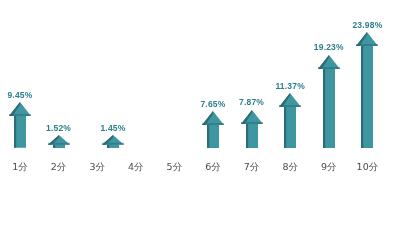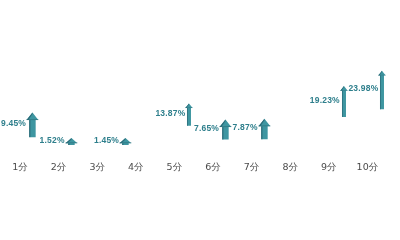--- a/index.html
+++ b/index.html
@@ -24,21 +24,21 @@
     left: 0;
     top: 0;
     width: 400px;
     height: 175px;
   }
   .arrow-group {
     position: absolute;
     bottom: 27px;
     width: 38px;
     display: flex;
-    flex-direction: row;
+    flex-direction: column;
     align-items: center;
     justify-content: flex-end;
   }
   .value-label {
     font-size: 8.5px;
     font-weight: bold;
     color: #2e7f8c;
     letter-spacing: 0.2px;
     line-height: 1;
     margin-bottom: 3px;
@@ -91,44 +91,44 @@
       </div>
       <div class="arrow-group" style="left: 94px;">
         <div class="value-label">1.45%</div>
         <svg class="arrow-svg" width="24" height="13" viewBox="0 0 24 13">
           <path d="M 12 0 L 23 9.75 L 18 9.75 L 18 13 L 6 13 L 6 9.75 L 1 9.75 Z" fill="#3e96a1"></path>
           <path d="M 12 0 L 1 9.75 L 4.5200000000000005 9.75 L 12 2.8600000000000003 Z" fill="#2c6b78"></path>
           <rect x="6" y="9.75" width="2.2" height="3.25" fill="#2c6b78"></rect>
           <rect x="1" y="7.77" width="22" height="1.9800000000000002" fill="#2c6b78" opacity="0.55"></rect>
         </svg>
       </div>
-      <div class="arrow-group" style="left: 155.4px;">
-        <div class="value-label">13.87%</div>
-        <svg class="arrow-svg" width="24" height="67.09424520433694" viewBox="0 0 24 67.09424520433694">
-          <path d="M 12 0 L 23 14 L 18 14 L 18 67.09424520433694 L 6 67.09424520433694 L 6 14 L 1 14 Z" fill="#3e96a1"></path>
-          <path d="M 12 0 L 1 14 L 4.5200000000000005 14 L 12 2.8600000000000003 Z" fill="#2c6b78"></path>
-          <rect x="6" y="14" width="2.2" height="53.09424520433694" fill="#2c6b78"></rect>
-          <rect x="1" y="12.02" width="22" height="1.9800000000000002" fill="#2c6b78" opacity="0.55"></rect>
-        </svg>
-      </div>
       <div class="arrow-group" style="left: 194px;">
         <div class="value-label">7.65%</div>
         <svg class="arrow-svg" width="24" height="37.00583819849875" viewBox="0 0 24 37.00583819849875">
           <path d="M 12 0 L 23 14 L 18 14 L 18 37.00583819849875 L 6 37.00583819849875 L 6 14 L 1 14 Z" fill="#3e96a1"></path>
           <path d="M 12 0 L 1 14 L 4.5200000000000005 14 L 12 2.8600000000000003 Z" fill="#2c6b78"></path>
           <rect x="6" y="14" width="2.2" height="23.00583819849875" fill="#2c6b78"></rect>
           <rect x="1" y="12.02" width="22" height="1.9800000000000002" fill="#2c6b78" opacity="0.55"></rect>
         </svg>
       </div>
       <div class="arrow-group" style="left: 232.6px;">
         <div class="value-label">7.87%</div>
         <svg class="arrow-svg" width="24" height="38.07005838198499" viewBox="0 0 24 38.07005838198499">
           <path d="M 12 0 L 23 14 L 18 14 L 18 38.07005838198499 L 6 38.07005838198499 L 6 14 L 1 14 Z" fill="#3e96a1"></path>
           <path d="M 12 0 L 1 14 L 4.5200000000000005 14 L 12 2.8600000000000003 Z" fill="#2c6b78"></path>
           <rect x="6" y="14" width="2.2" height="24.070058381984992" fill="#2c6b78"></rect>
+          <rect x="1" y="12.02" width="22" height="1.9800000000000002" fill="#2c6b78" opacity="0.55"></rect>
+        </svg>
+      </div>
+      <div class="arrow-group" style="left: 271.2px;">
+        <div class="value-label">11.37%</div>
+        <svg class="arrow-svg" width="24" height="55.000834028356955" viewBox="0 0 24 55.000834028356955">
+          <path d="M 12 0 L 23 14 L 18 14 L 18 55.000834028356955 L 6 55.000834028356955 L 6 14 L 1 14 Z" fill="#3e96a1"></path>
+          <path d="M 12 0 L 1 14 L 4.5200000000000005 14 L 12 2.8600000000000003 Z" fill="#2c6b78"></path>
+          <rect x="6" y="14" width="2.2" height="41.000834028356955" fill="#2c6b78"></rect>
           <rect x="1" y="12.02" width="22" height="1.9800000000000002" fill="#2c6b78" opacity="0.55"></rect>
         </svg>
       </div>
       <div class="arrow-group" style="left: 309.8px;">
         <div class="value-label">19.23%</div>
         <svg class="arrow-svg" width="24" height="93.02251876563803" viewBox="0 0 24 93.02251876563803">
           <path d="M 12 0 L 23 14 L 18 14 L 18 93.02251876563803 L 6 93.02251876563803 L 6 14 L 1 14 Z" fill="#3e96a1"></path>
           <path d="M 12 0 L 1 14 L 4.5200000000000005 14 L 12 2.8600000000000003 Z" fill="#2c6b78"></path>
           <rect x="6" y="14" width="2.2" height="79.02251876563803" fill="#2c6b78"></rect>
           <rect x="1" y="12.02" width="22" height="1.9800000000000002" fill="#2c6b78" opacity="0.55"></rect>

